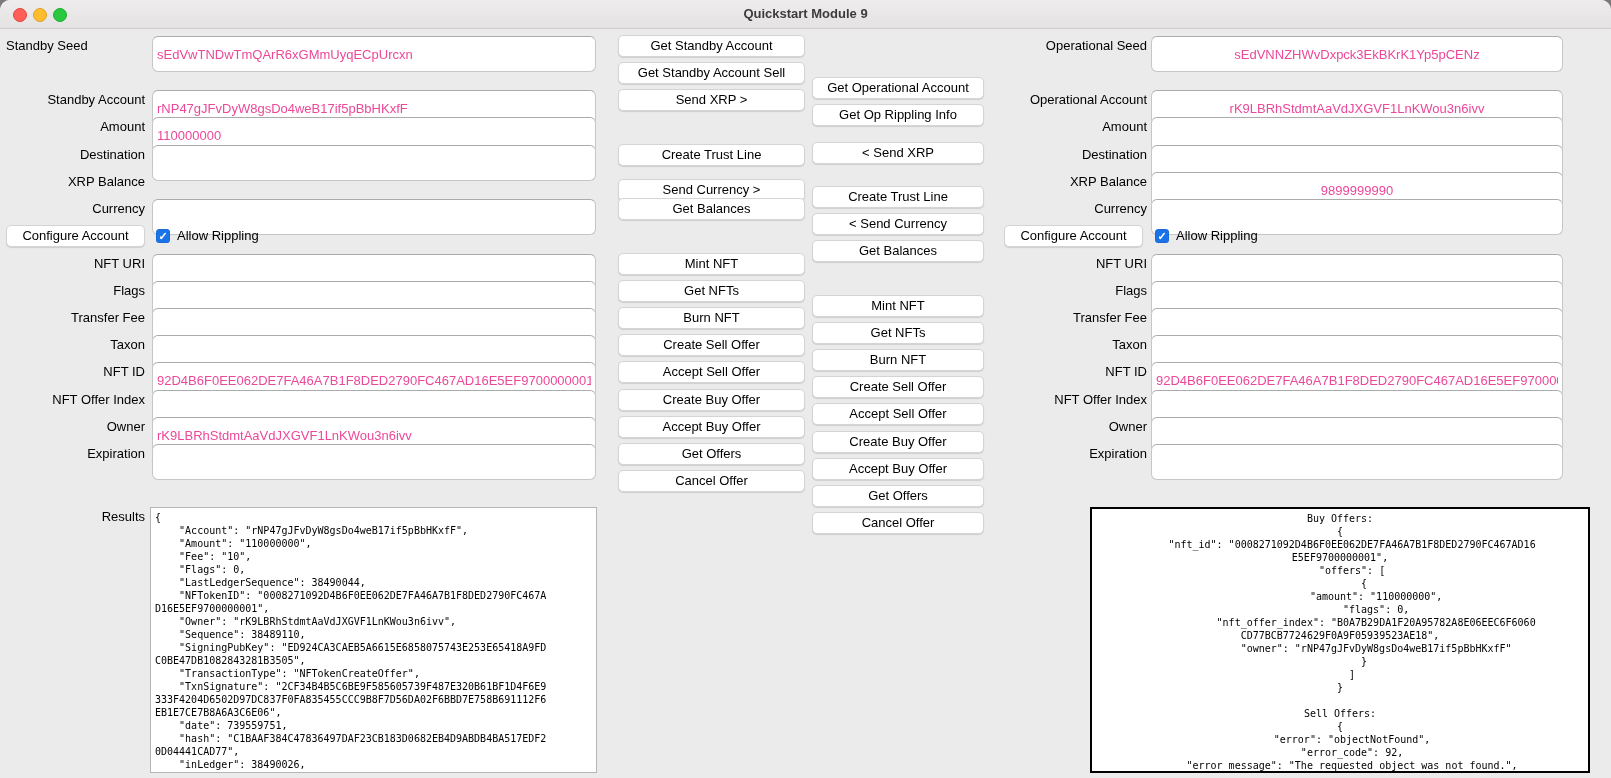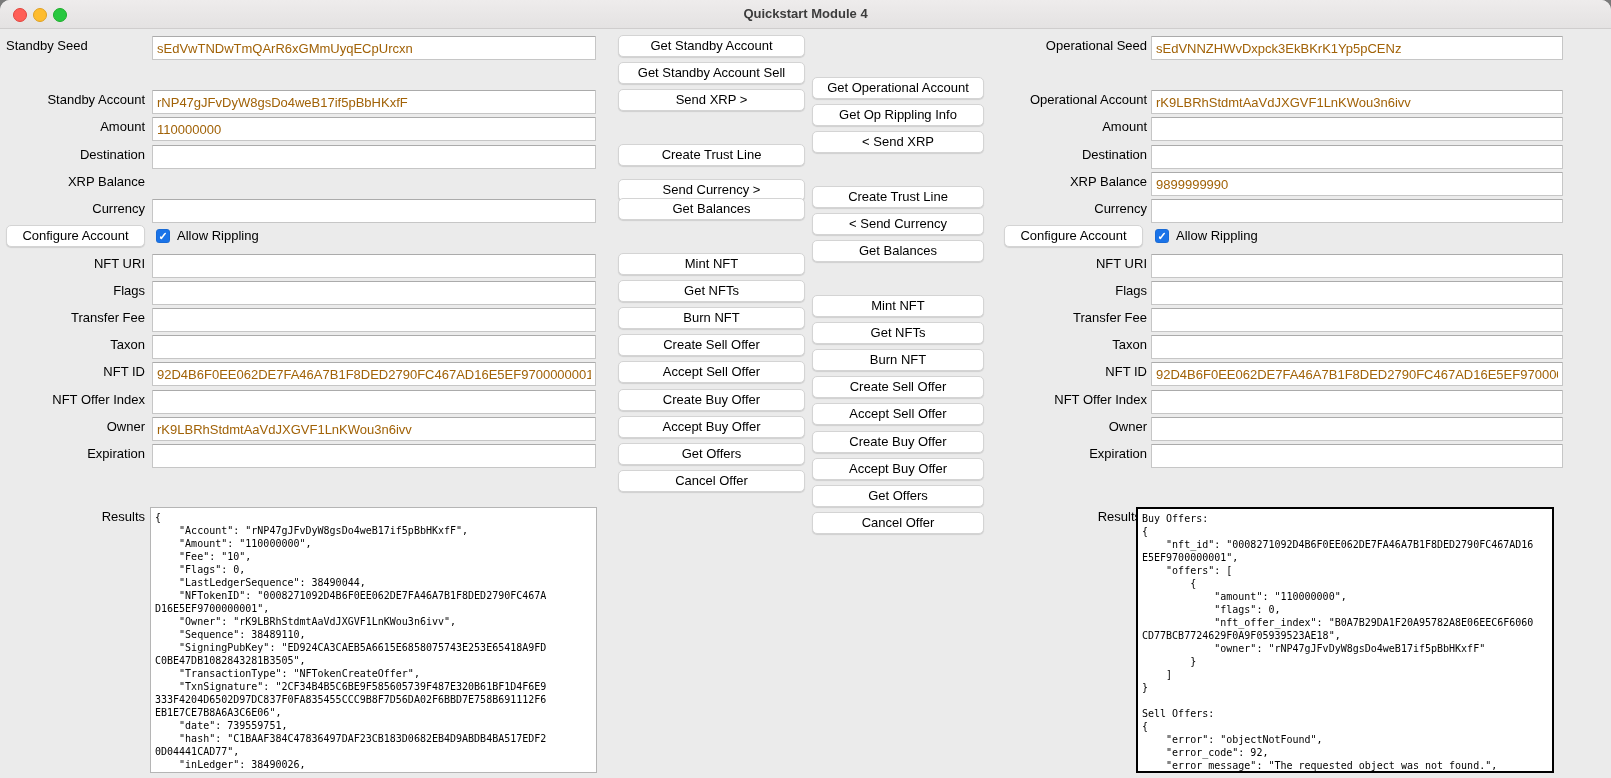--- a/index.html
+++ b/index.html
@@ -21,27 +21,27 @@
   .tl.yellow { left:33px; background:var(--traffic-yellow,#febc2e); border:0.5px solid #dea123; }
   .tl.green  { left:53px; background:var(--traffic-green,#28c840);  border:0.5px solid #1dad2b; }
 
   .lbl { position:absolute; height:16px; line-height:16px; white-space:nowrap; }
   .ll       { left:0;      width:145px; text-align:right; }
   .ll-first { left:6px;    width:220px; text-align:left; }
   .lr       { left:1000px; width:147px; text-align:right; }
   .lbl-res-r{ left:1000px; width:141px; text-align:right; }
 
   .entry {
-    position:absolute; height:24px; box-sizing:border-box;
+    position:absolute; height:36px; box-sizing:border-box;
     background:#fff; border:1px solid #c6c6c6; border-top-color:#ababab;
-    border-radius:1px; font-family:"Liberation Sans",sans-serif; font-size:13px;
-    padding:0 4px; color:#a16207; outline:none;
+    border-radius:6px; font-family:"Liberation Sans",sans-serif; font-size:13px;
+    padding:0 4px; color:#ec4899; outline:none;
   }
   .fl { left:152px;  width:444px; }
-  .fr { left:1151px; width:412px; }
+  .fr { left:1151px; width:412px;text-align:center; }
 
   .btn {
     position:absolute; height:22px; box-sizing:border-box;
     background:#fff; border:1px solid #d4d4d4; border-radius:5px;
     box-shadow:0 1px 1px rgba(0,0,0,0.12);
     font-family:"Liberation Sans",sans-serif; font-size:13px; color:#000;
     text-align:center; line-height:20px; padding:0; cursor:default;
   }
   .c1 { left:618px;  width:187px; }
   .c2 { left:812px;  width:172px;margin-top:42px; }
@@ -61,32 +61,32 @@
   .cb-lbl-l { left:177px; }
   .cb-lbl-r { left:1176px; }
 
   .results {
     position:absolute; top:507px; height:266px; box-sizing:border-box;
     background:#fff; margin:0; overflow:hidden;
     font-family:"DejaVu Sans Mono", monospace; font-size:10px; line-height:13px;
     white-space:pre; padding:3px 4px; color:#000;
   }
   .res-l { left:150px;  width:447px; border:1px solid #b5b5b5; }
-  .res-r { left:1136px; width:418px; border:2px solid #000; }
+  .res-r { left:1090px; width:500px; border:2px solid #000;text-align:center; }
 </style>
 </head>
 <body>
 
 <div class="window">
 
   <div class="titlebar">
     <span class="tl red"></span>
     <span class="tl yellow"></span>
     <span class="tl green"></span>
-    <div class="title">Quickstart Module 4</div>
+    <div class="title">Quickstart Module 9</div>
   </div>
 
   <div class="lbl ll-first" style="top:38px">Standby Seed</div>
   <div class="lbl ll" style="top:92px">Standby Account</div>
   <div class="lbl ll" style="top:119px">Amount</div>
   <div class="lbl ll" style="top:147px">Destination</div>
   <div class="lbl ll" style="top:174px">XRP Balance</div>
   <div class="lbl ll" style="top:201px">Currency</div>
   <div class="lbl ll" style="top:256px">NFT URI</div>
   <div class="lbl ll" style="top:283px">Flags</div>
@@ -129,21 +129,21 @@
   <button class="btn c1" style="top:307px">Burn NFT</button>
   <button class="btn c1" style="top:334px">Create Sell Offer</button>
   <button class="btn c1" style="top:361px">Accept Sell Offer</button>
   <button class="btn c1" style="top:389px">Create Buy Offer</button>
   <button class="btn c1" style="top:416px">Accept Buy Offer</button>
   <button class="btn c1" style="top:443px">Get Offers</button>
   <button class="btn c1" style="top:470px">Cancel Offer</button>
 
   <button class="btn c2" style="top:35px">Get Operational Account</button>
   <button class="btn c2" style="top:62px">Get Op Rippling Info</button>
-  <button class="btn c2" style="top:89px">&lt; Send XRP</button>
+  <button class="btn c2" style="top:100px">&lt; Send XRP</button>
   <button class="btn c2" style="top:144px">Create Trust Line</button>
   <button class="btn c2" style="top:171px">&lt; Send Currency</button>
   <button class="btn c2" style="top:198px">Get Balances</button>
   <button class="btn c2" style="top:253px">Mint NFT</button>
   <button class="btn c2" style="top:280px">Get NFTs</button>
   <button class="btn c2" style="top:307px">Burn NFT</button>
   <button class="btn c2" style="top:334px">Create Sell Offer</button>
   <button class="btn c2" style="top:361px">Accept Sell Offer</button>
   <button class="btn c2" style="top:389px">Create Buy Offer</button>
   <button class="btn c2" style="top:416px">Accept Buy Offer</button>

